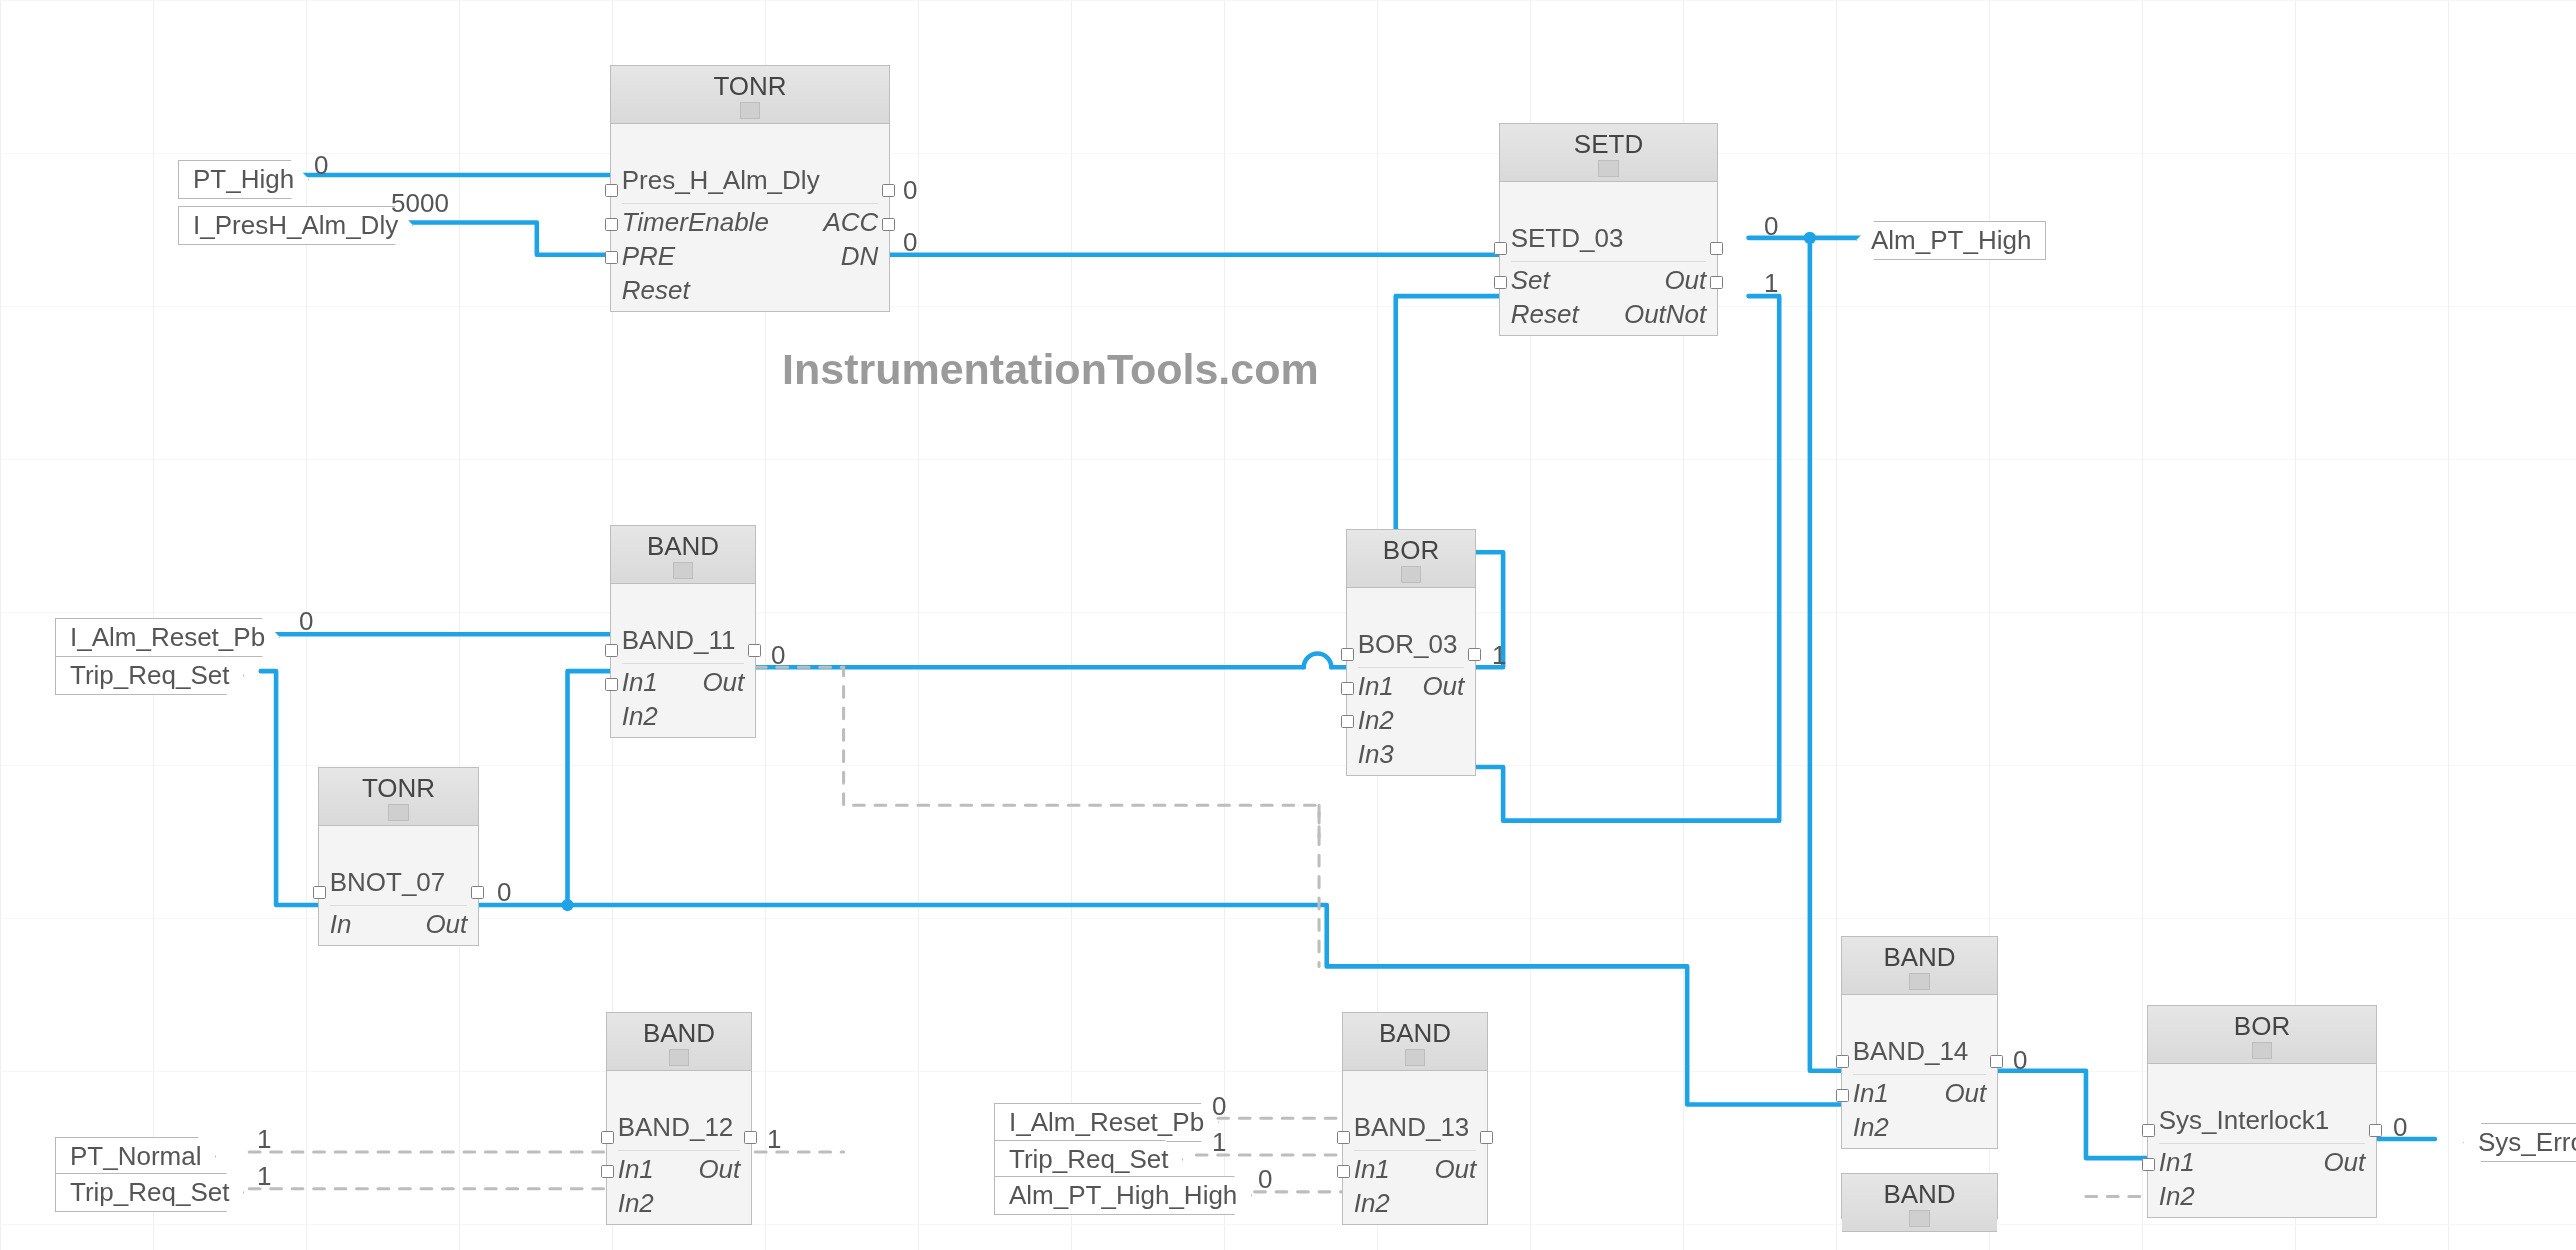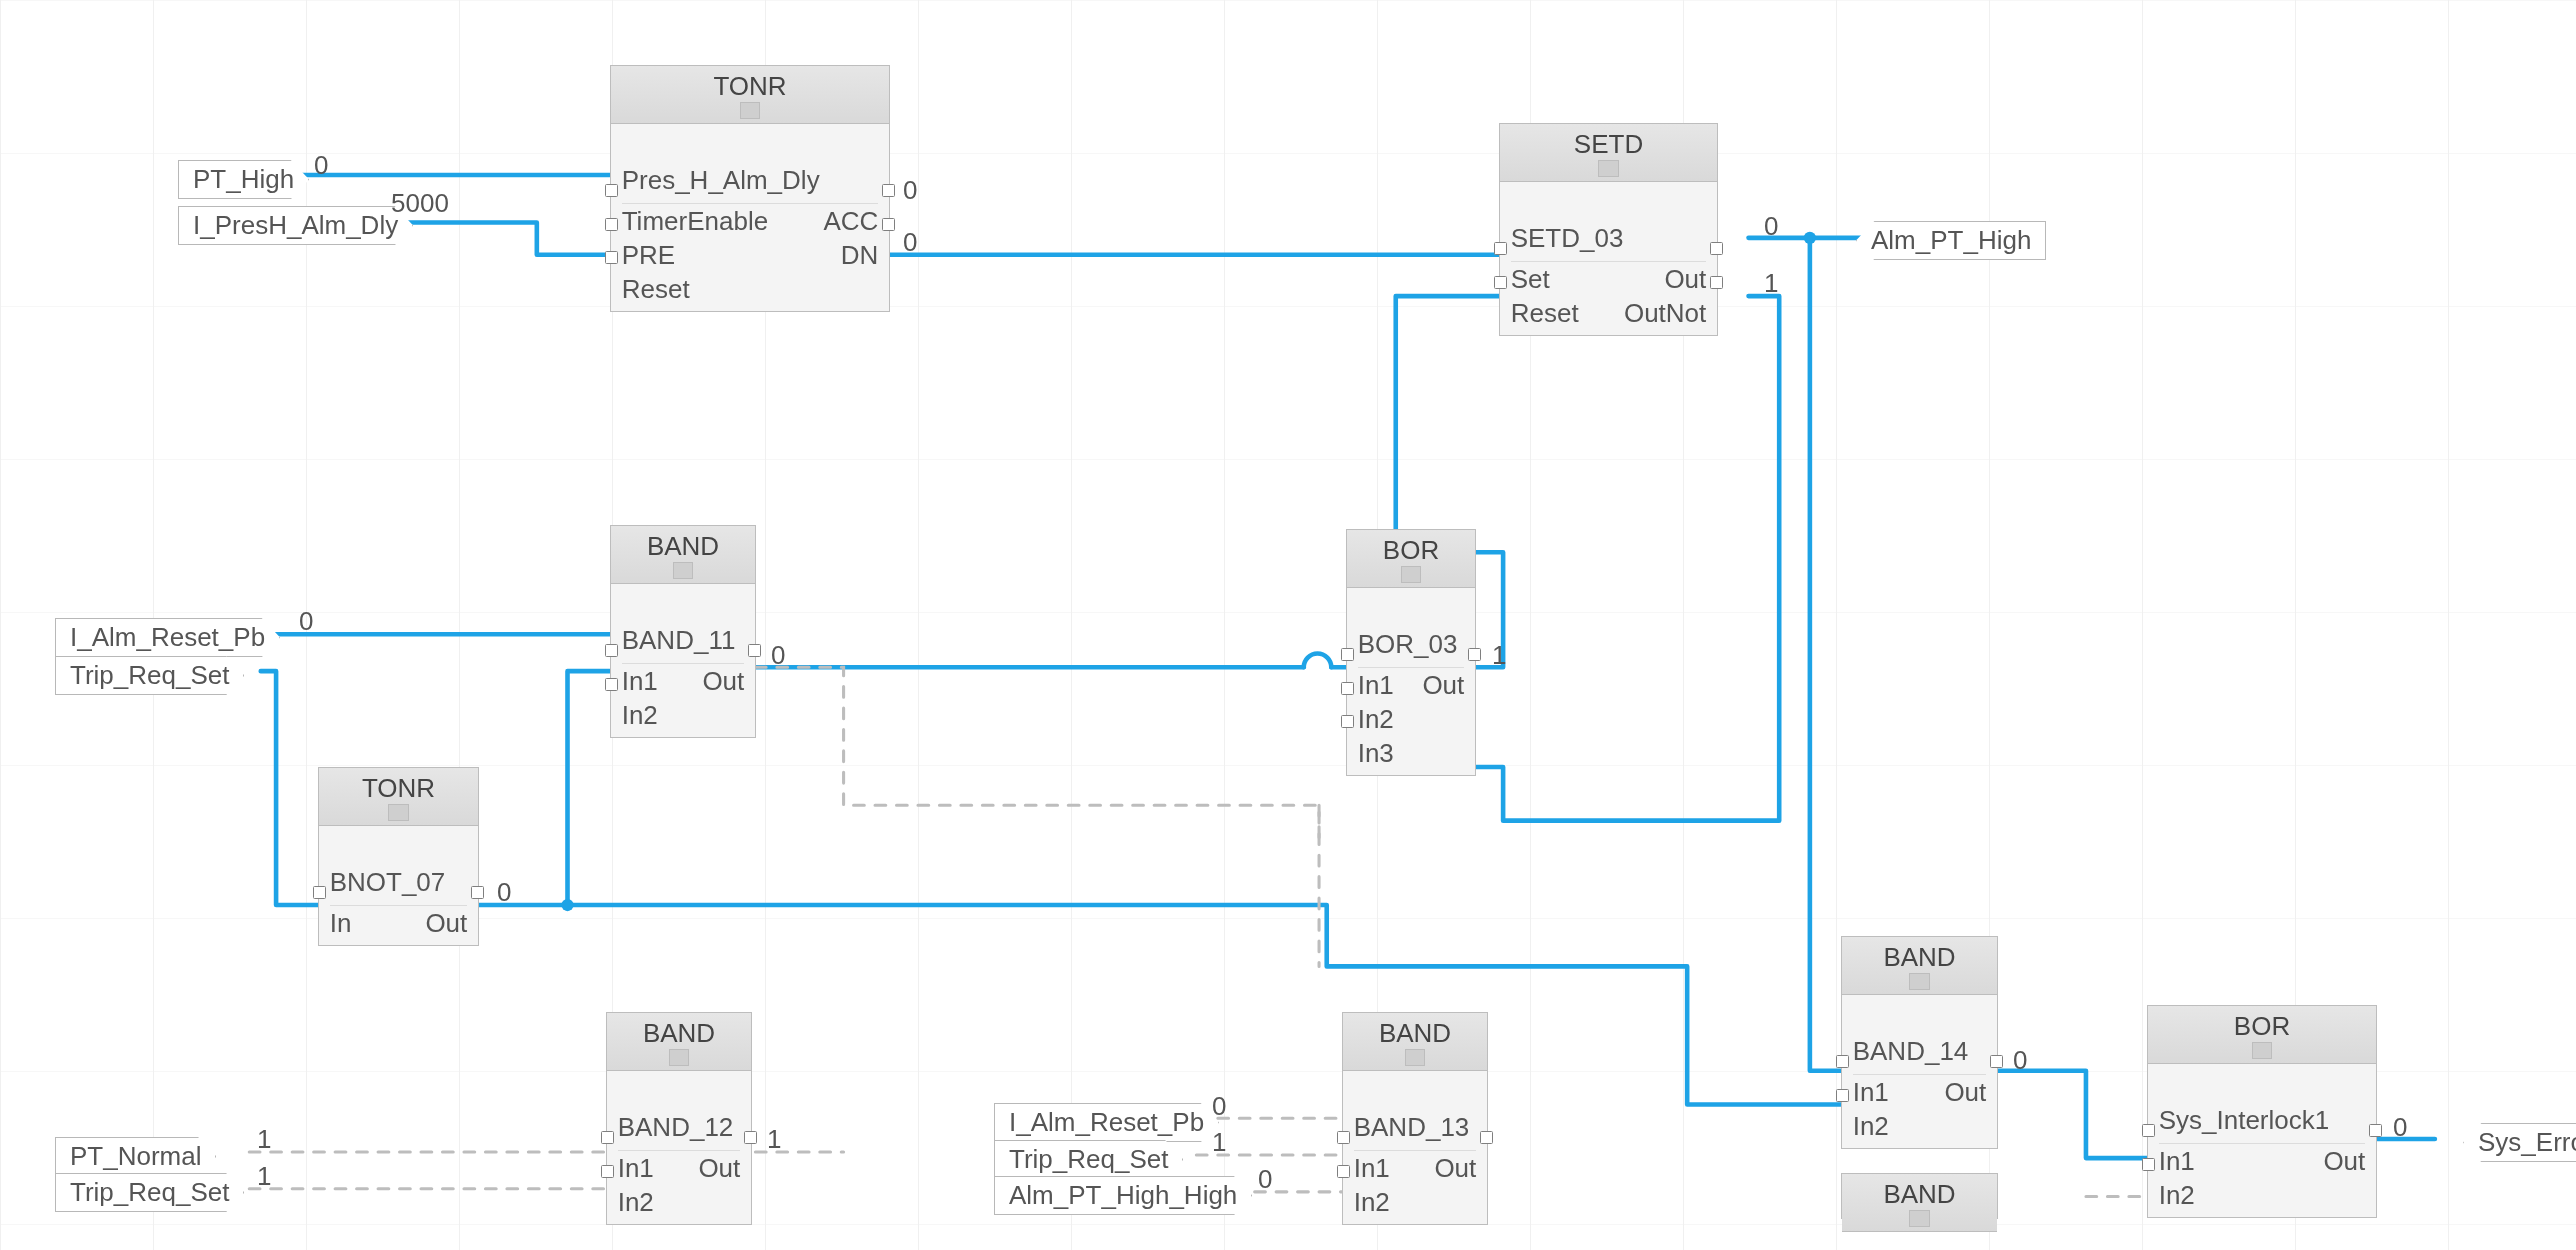--- a/index.html
+++ b/index.html
@@ -9,21 +9,21 @@
     background-image:
       linear-gradient(to right,#f0f0f0 0.8px,transparent 0.8px),
       linear-gradient(to bottom,#f7f7f7 0.8px,transparent 0.8px);
     background-size:153px 153px;}
   .block{position:absolute;border:0.8px solid #bdbdbd;background:#f4f4f4;box-sizing:border-box;}
   .block .hdr{display:flex;align-items:center;justify-content:space-between;
     background:linear-gradient(#e6e6e6,#d9d9d9);border-bottom:0.8px solid #bdbdbd;
     padding:4.6px 10.7px;font-size:26px;color:#444;flex-direction:column;}
   .block .hdr .dots{width:18.4px;height:15.3px;background:#cfcfcf;border:0.8px solid #bdbdbd;}
   .block .body{padding:4.6px 10.7px;font-size:26px;color:#555;position:relative;}
-  .block .row{display:flex;justify-content:space-between;align-items:center;height:34px;}
+  .block .row{display:flex;justify-content:space-between;align-items:flex-end;height:34px;font-style:italic;}
   .block .name{border-bottom:0.8px solid #dcdcdc;padding:4.6px 0 7.7px 0;margin-top:31px;}
   .pin{position:absolute;width:10.7px;height:10.7px;border:0.8px solid #7f7f7f;background:#fff;border-radius:1.5px;}
   .pin.left{left:-6.1px;}
   .pin.right{right:-6.1px;}
   .tag{position:absolute;display:flex;align-items:center;font-size:26px;color:#555;margin-left:28px;}
   .tag .box{background:#fff;border:0.8px solid #b8b8b8;padding:3.1px 14px 3.1px 14px;}
   .tag.in .box{clip-path:polygon(0 0,calc(100% - 18.4px) 0,100% 50%,calc(100% - 18.4px) 100%,0 100%);}
   .tag.out .box{clip-path:polygon(18.4px 0,100% 0,100% 100%,18.4px 100%,0 50%);}
   .val{position:absolute;font-size:26px;color:#555;}
   .watermark{position:absolute;font-size:43px;font-weight:700;color:#9a9a9a;}
@@ -76,20 +76,21 @@
     <path class="wire-grey" d="M1720 1050 V1100"></path>
     <path class="wire-grey" d="M325 1502 H790"></path>
     <path class="wire-grey" d="M325 1550 H790"></path>
     <path class="wire-grey" d="M985 1502 H1100"></path>
     <path class="wire-grey" d="M1560 1458 H1750"></path>
     <path class="wire-grey" d="M1560 1506 H1750"></path>
     <path class="wire-grey" d="M1580 1554 H1750"></path>
     <path class="wire-grey" d="M2720 1560 H2800"></path>
   </svg>
 
+  <div class="watermark" style="left:782px;top:345px">InstrumentationTools.com</div>
   <div class="wm2" style="left:2270px;top:1196px">Inst Tools</div>
 
   <div class="tag in" style="left:150px;top:160px">
     <span class="box">PT_High</span>
   </div>
   <div class="val" style="left:314px;top:150px">0</div>
 
   <div class="tag in" style="left:150px;top:206px">
     <span class="box">I_PresH_Alm_Dly</span>
   </div>

